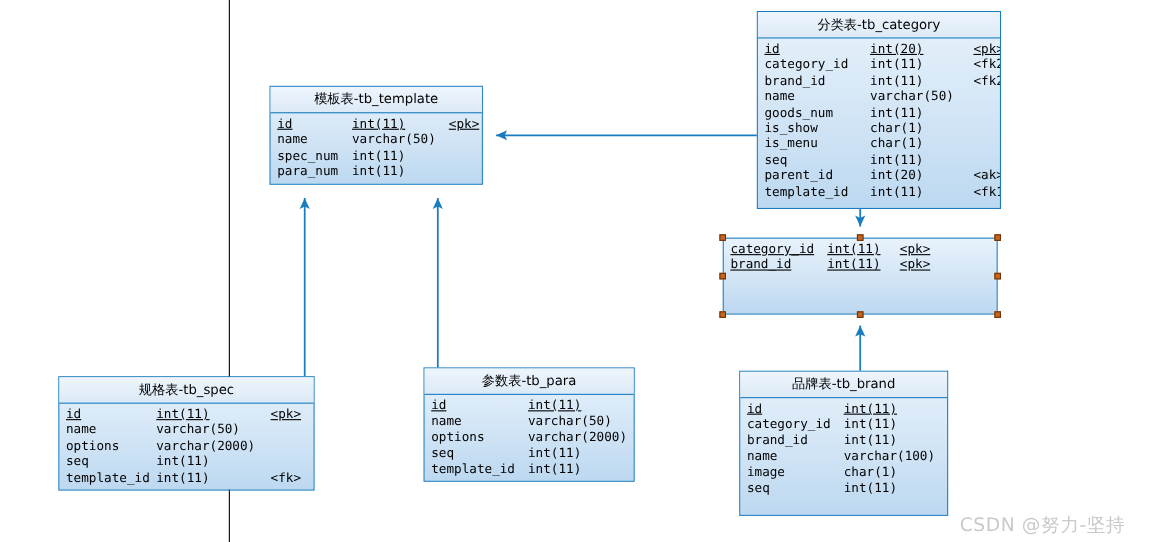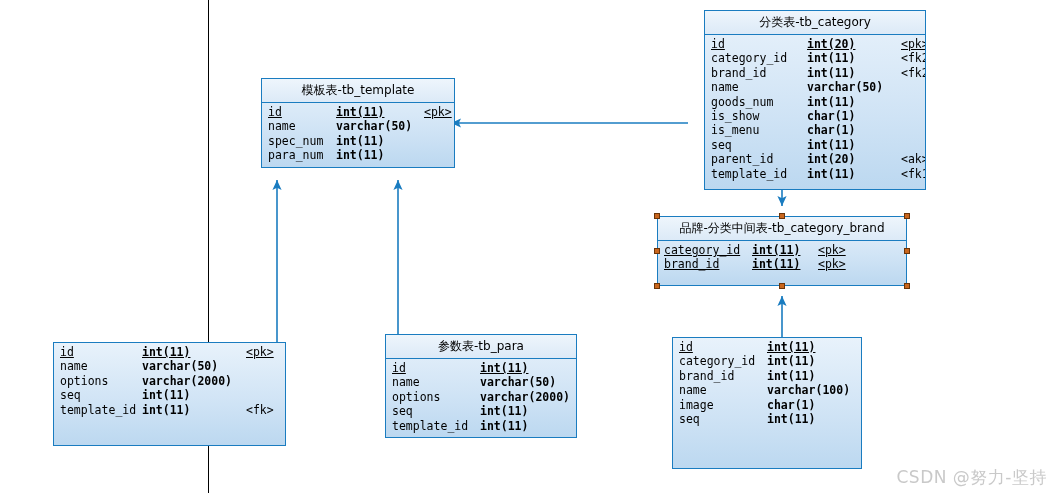--- a/index.html
+++ b/index.html
@@ -59,21 +59,21 @@
   }
   .attr-row {
     display: flex;
     font-family: "DejaVu Sans Mono", "Liberation Mono", monospace;
     font-size: 11.5px;
     line-height: 14.4px;
     color: #000000;
     white-space: nowrap;
   }
   .attr-name { flex: 0 0 auto; }
-  .attr-type { flex: 0 0 auto; font-weight: bold; }
+  .attr-type { flex: 0 0 auto; }
   .attr-key  { flex: 0 0 auto; text-align: left; }
   .attr-row.pk .attr-name,
   .attr-row.pk .attr-type,
   .attr-row.pk .attr-key { text-decoration: underline; }
 
   
   .cols-category .attr-name { width: 96px; }
   .cols-category .attr-type { width: 94px; }
   .cols-category .attr-key  { width: 44px; }
 
@@ -101,21 +101,21 @@
     position: absolute;
     width: 6px;
     height: 6px;
     background: #c8661e;
     border: 1px solid #6b3408;
     box-sizing: border-box;
   }
   
   .watermark {
     position: absolute;
-    right: 0;
+    right: 24px;
     bottom: 4px;
     font-family: "DejaVu Sans", "Liberation Sans", sans-serif;
     font-size: 17px;
     color: #c9c9c9;
     white-space: nowrap;
     letter-spacing: 0.5px;
     margin-left: 32px;
   }
 </style>
 </head>
@@ -140,21 +140,21 @@
     <line x1="277" y1="342" x2="277" y2="180" stroke="#1a7cc0" stroke-width="1.6" marker-end="url(#arrU)"></line>
 
     <line x1="398" y1="334" x2="398" y2="180" stroke="#1a7cc0" stroke-width="1.6" marker-end="url(#arrU)"></line>
 
     <line x1="782" y1="190" x2="782" y2="206" stroke="#1a7cc0" stroke-width="1.6" marker-end="url(#arrU)"></line>
 
     <line x1="782" y1="337" x2="782" y2="296" stroke="#1a7cc0" stroke-width="1.6" marker-end="url(#arrU)"></line>
   </svg>
 
   <div id="entities">
-      <div class="entity" style="left: 688px; top: 10px; width: 222px; height: 180px; margin-left: 16px;">
+      <div class="entity" style="left: 688px; top: 10px; width: 222px; height: 180px;">
         <div class="entity-title">分类表-tb_category</div>
         <div class="entity-body cols-category">
           <div class="attr-row pk">
             <span class="attr-name">id</span>
             <span class="attr-type">int(20)</span>
             <span class="attr-key">&lt;pk&gt;</span>
           </div>
           <div class="attr-row">
             <span class="attr-name">category_id</span>
             <span class="attr-type">int(11)</span>
@@ -195,21 +195,21 @@
             <span class="attr-type">int(20)</span>
             <span class="attr-key">&lt;ak&gt;</span>
           </div>
           <div class="attr-row">
             <span class="attr-name">template_id</span>
             <span class="attr-type">int(11)</span>
             <span class="attr-key">&lt;fk1&gt;</span>
           </div>
         </div>
       </div>
-      <div class="entity" style="left: 245px; top: 78px; width: 194px; height: 90px; margin-left: 16px;">
+      <div class="entity" style="left: 245px; top: 78px; width: 194px; height: 90px;">
         <div class="entity-title">模板表-tb_template</div>
         <div class="entity-body cols-template">
           <div class="attr-row pk">
             <span class="attr-name">id</span>
             <span class="attr-type">int(11)</span>
             <span class="attr-key">&lt;pk&gt;</span>
           </div>
           <div class="attr-row">
             <span class="attr-name">name</span>
             <span class="attr-type">varchar(50)</span>
@@ -221,35 +221,35 @@
             <span class="attr-key"></span>
           </div>
           <div class="attr-row">
             <span class="attr-name">para_num</span>
             <span class="attr-type">int(11)</span>
             <span class="attr-key"></span>
           </div>
         </div>
       </div>
       <div class="entity" style="left: 657px; top: 216px; width: 250px; height: 70px;">
-        <div class="entity-title">品牌-分类中间表-tb_category_brand</div>
         <div class="entity-body cols-catbrand">
           <div class="attr-row pk">
             <span class="attr-name">category_id</span>
             <span class="attr-type">int(11)</span>
             <span class="attr-key">&lt;pk&gt;</span>
           </div>
           <div class="attr-row pk">
             <span class="attr-name">brand_id</span>
             <span class="attr-type">int(11)</span>
             <span class="attr-key">&lt;pk&gt;</span>
           </div>
         </div>
       </div>
       <div class="entity" style="left: 53px; top: 342px; width: 233px; height: 104px;">
+        <div class="entity-title">规格表-tb_spec</div>
         <div class="entity-body cols-spec">
           <div class="attr-row pk">
             <span class="attr-name">id</span>
             <span class="attr-type">int(11)</span>
             <span class="attr-key">&lt;pk&gt;</span>
           </div>
           <div class="attr-row">
             <span class="attr-name">name</span>
             <span class="attr-type">varchar(50)</span>
             <span class="attr-key"></span>
@@ -295,20 +295,21 @@
             <span class="attr-key"></span>
           </div>
           <div class="attr-row">
             <span class="attr-name">template_id</span>
             <span class="attr-type">int(11)</span>
             <span class="attr-key">&lt;fk&gt;</span>
           </div>
         </div>
       </div>
       <div class="entity" style="left: 672px; top: 337px; width: 190px; height: 132px;">
+        <div class="entity-title">品牌表-tb_brand</div>
         <div class="entity-body cols-brand">
           <div class="attr-row pk">
             <span class="attr-name">id</span>
             <span class="attr-type">int(11)</span>
           </div>
           <div class="attr-row">
             <span class="attr-name">category_id</span>
             <span class="attr-type">int(11)</span>
           </div>
           <div class="attr-row">

